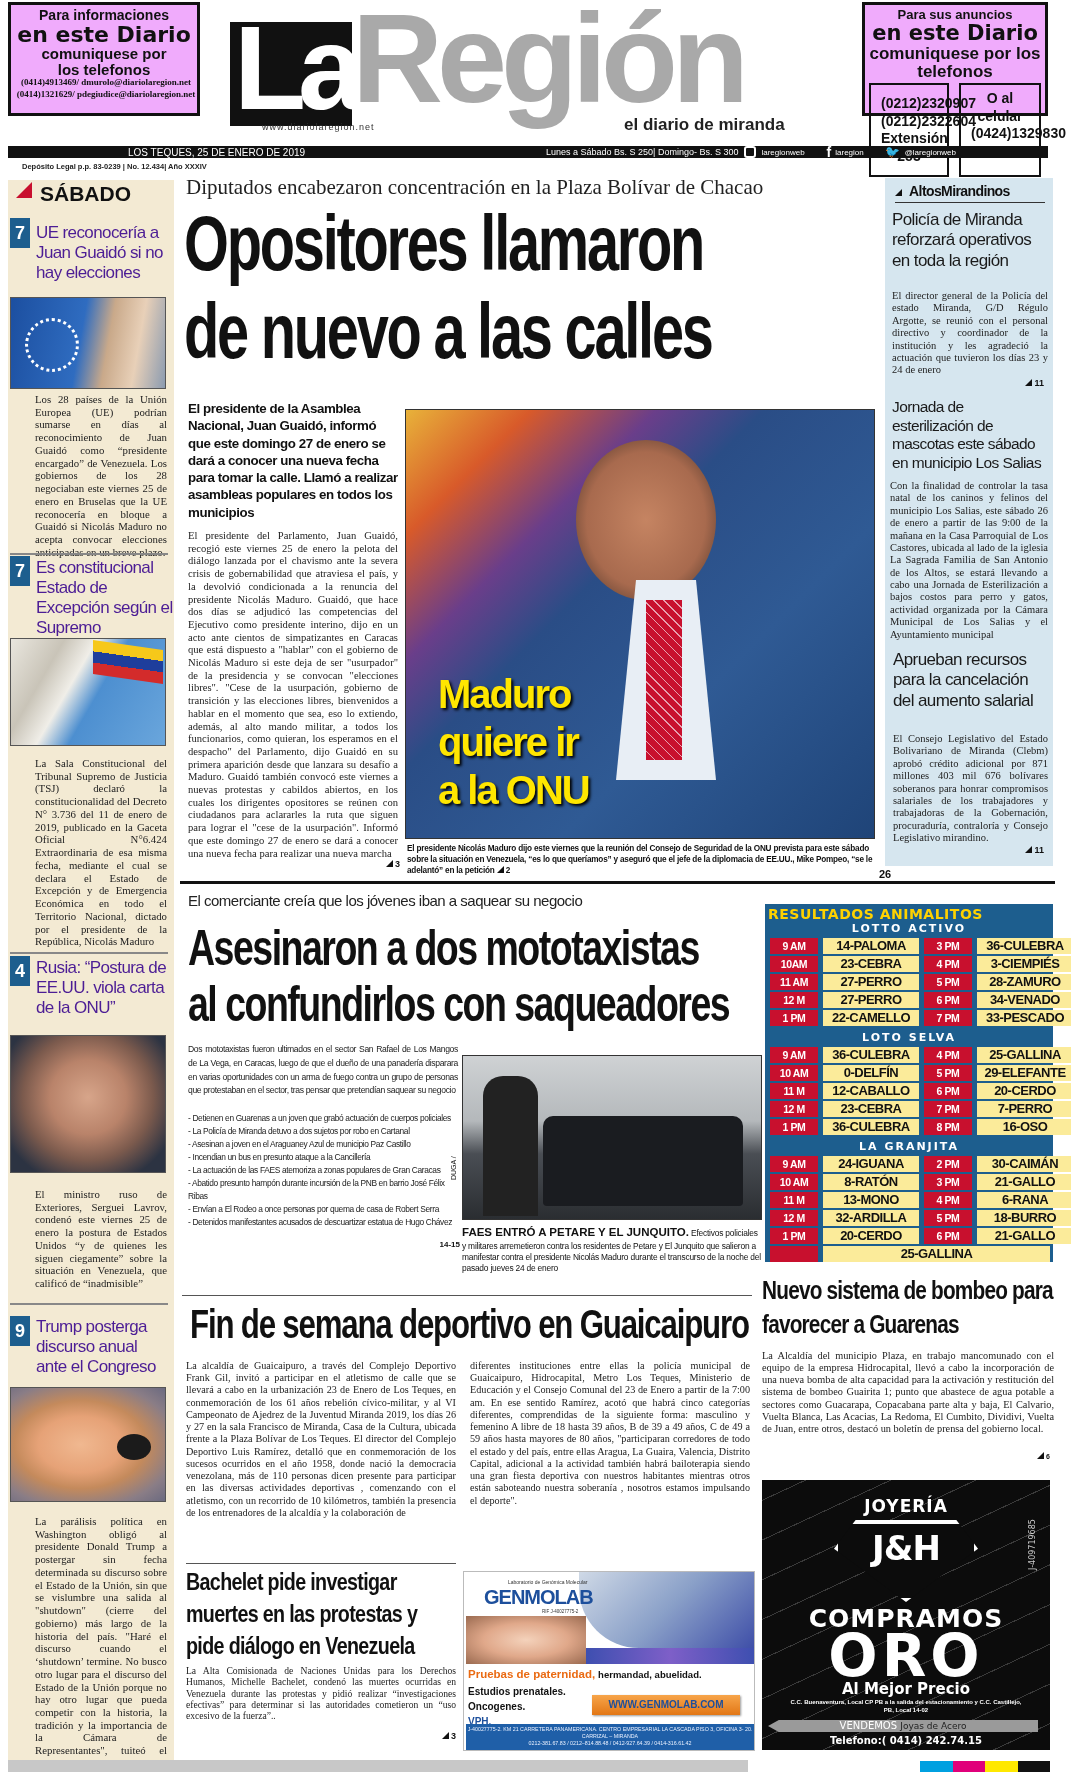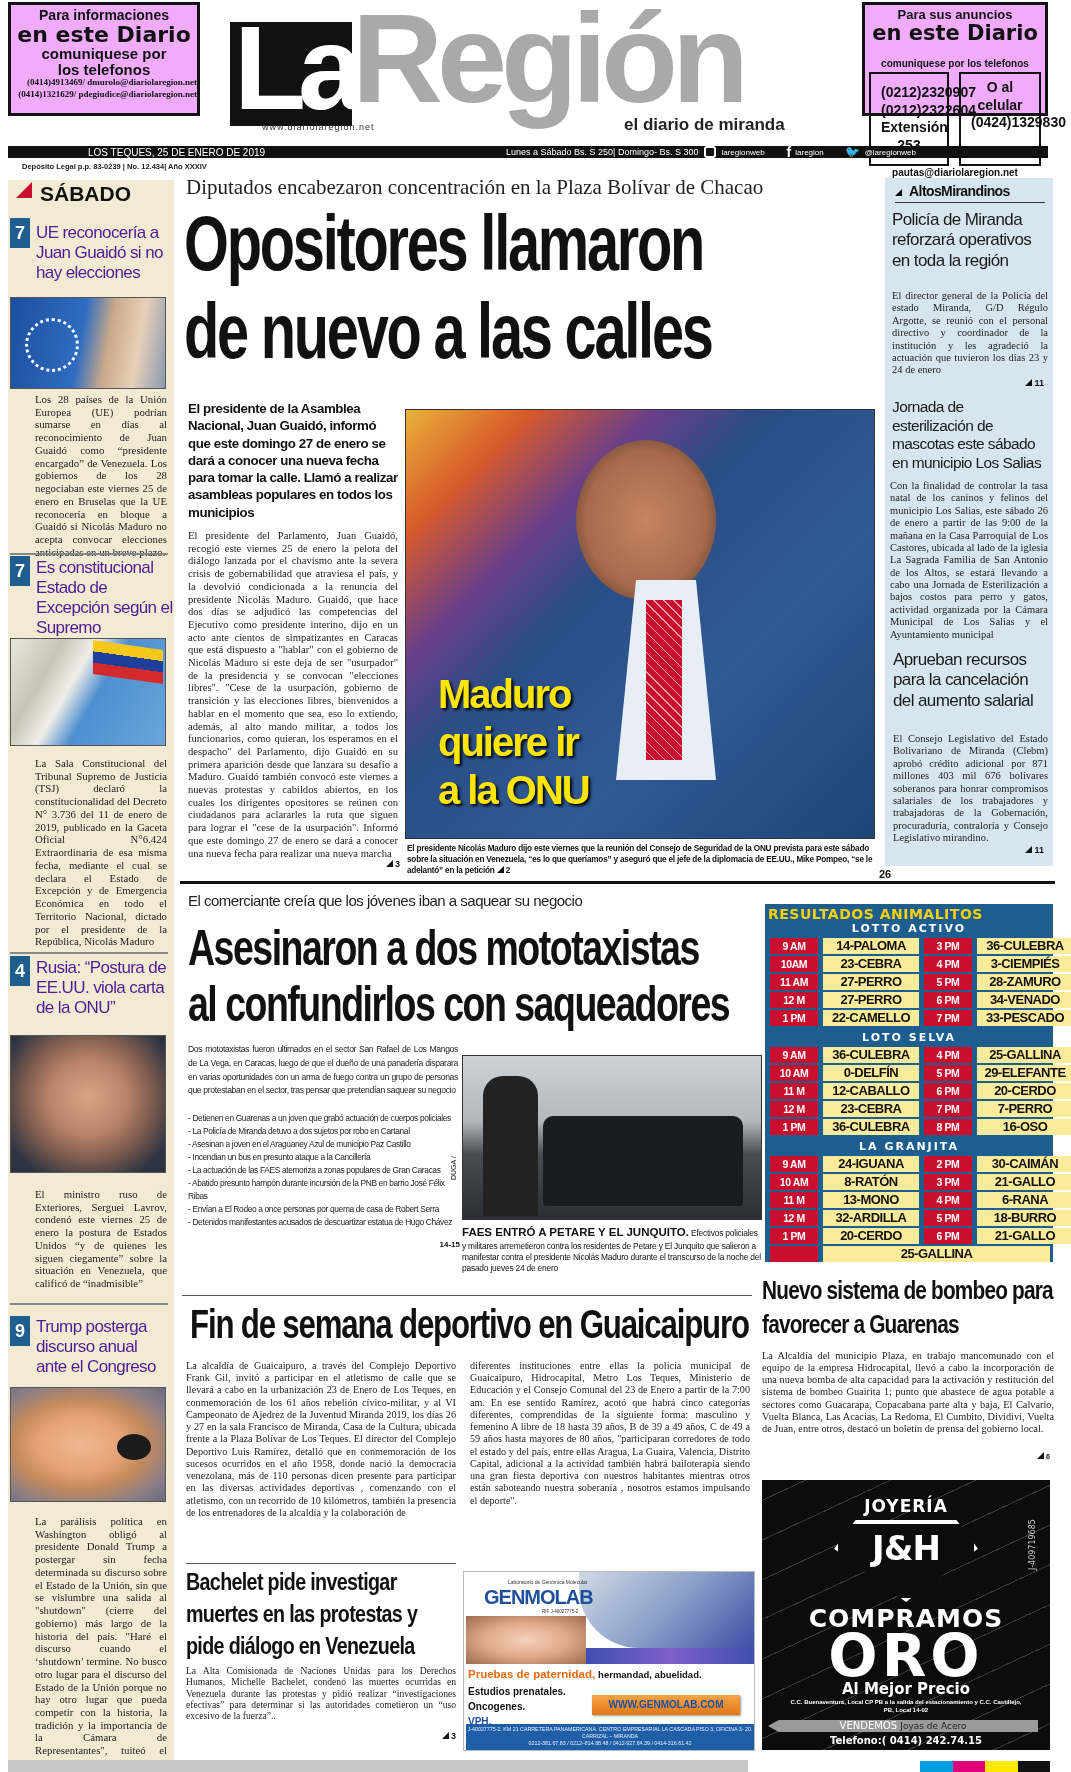--- a/index.html
+++ b/index.html
@@ -5,21 +5,21 @@
 *{box-sizing:border-box;margin:0;padding:0}
 body{width:1071px;height:1772px;background:#fff;position:relative;overflow:hidden;font-family:"DejaVu Serif",serif;color:#111}
 .abs{position:absolute}
 .cond{font-family:"Liberation Sans Narrow","Liberation Sans",sans-serif;font-stretch:condensed}
 .sans{font-family:"Liberation Sans",sans-serif}
 
 .hdr-ad{border:3px solid #111;background:#f0abfc;text-align:center;font-family:"Liberation Sans",sans-serif;font-weight:bold;line-height:1.05}
 .hdr-ad .l1{font-size:14px;margin-top:3px}
 .hdr-ad .l2{font-size:22px;font-family:"DejaVu Sans",sans-serif}
 .hdr-ad .l3{font-size:15px}
-.hdr-ad .small{font-size:9px;font-family:"Liberation Serif",serif;text-align:right;padding-left:4px;line-height:1.3}
+.hdr-ad .small{font-size:9px;font-family:"Liberation Serif",serif;text-align:center;padding-left:4px;line-height:1.3}
 .boxlet{border:2px solid #111;font-size:14px;padding:10px;line-height:1.25}
 
 .logo{font-family:"Liberation Sans",sans-serif;font-weight:bold;letter-spacing:-3px}
 .bar{background:#111;color:#fff;font-size:10px;font-family:"Liberation Sans",sans-serif;display:flex;align-items:center}
 
 .leftcol{background:#f3ead3}
 .num{display:inline-block;background:#1d5e8e;color:#fff;font-family:"Liberation Sans",sans-serif;font-weight:bold;font-size:18px;width:20px;height:30px;text-align:center;line-height:30px}
 .lhead{font-family:"Liberation Sans",sans-serif;font-size:17px;line-height:1.18;letter-spacing:-.6px;color:#4c1d95}
 .lbody{font-family:"Liberation Serif",serif;font-size:10.8px;line-height:1.18;text-align:justify;color:#222}
 .photo{border:1px solid #555}
@@ -64,37 +64,37 @@
   <div class="abs" style="left:2px;top:22px;width:122px;height:104px;background:#111"></div>
   <div class="abs logo" style="left:6px;top:8px;font-size:118px;color:#fff;line-height:120px;letter-spacing:-8px">La</div>
   <div class="abs logo" style="left:124px;top:-6px;font-size:126px;color:#a9a9a9;line-height:130px;letter-spacing:-6px">Región</div>
   <div class="abs sans" style="left:34px;top:122px;font-size:9px;color:#333;letter-spacing:1px">www.diariolaregion.net</div>
   <div class="abs sans" style="left:396px;top:115px;font-size:17px;font-weight:bold;color:#222">el diario de miranda</div>
 </div>
 
 <div class="abs hdr-ad" style="left:862px;top:2px;width:186px;height:114px">
   <div class="l1" style="font-size:13px">Para sus anuncios</div>
   <div class="l2" style="font-size:21px">en este Diario</div>
-  <div style="font-size:10px;margin-top:15px">comuniquese por los telefonos</div>
+  <div style="font-size:17px;margin-top:1px">comuniquese por los telefonos</div>
   <div style="display:flex;justify-content:space-between;padding:3px 4px 0">
     <div class="boxlet" style="width:80px">
       <div>(0212)2320907</div>
       <div>(0212)2322604</div>
       <div>Extensión 253</div>
     </div>
     <div class="boxlet" style="width:82px;padding-top:5px">
       <div>O al celular</div>
       <div>(0424)1329830</div>
     </div>
   </div>
   <div style="font-size:10px;margin-top:2px">pautas@diariolaregion.net</div>
 </div>
 
 <div class="abs bar" style="left:8px;top:146px;width:1040px;height:12px">
-  <span style="margin-left:80px;width:370px">LOS TEQUES, 25 DE ENERO DE 2019</span>
+  <span style="margin-left:120px;width:370px">LOS TEQUES, 25 DE ENERO DE 2019</span>
   <span style="margin-left:48px;font-size:9px">Lunes a Sábado Bs. S 250| Domingo- Bs. S 300</span>
   <span style="margin-left:6px;display:flex;align-items:center">
     <span style="display:inline-block;width:12px;height:12px;border:2px solid #fff;border-radius:3px;background:#111;margin-right:5px"></span>
     <span style="font-size:8px">laregionweb</span>
   </span>
   <span style="margin-left:22px;display:flex;align-items:center">
     <span style="font-weight:bold;font-size:14px;margin-right:4px">f</span>
     <span style="font-size:8px">laregion</span>
   </span>
   <span style="margin-left:22px;display:flex;align-items:center">

